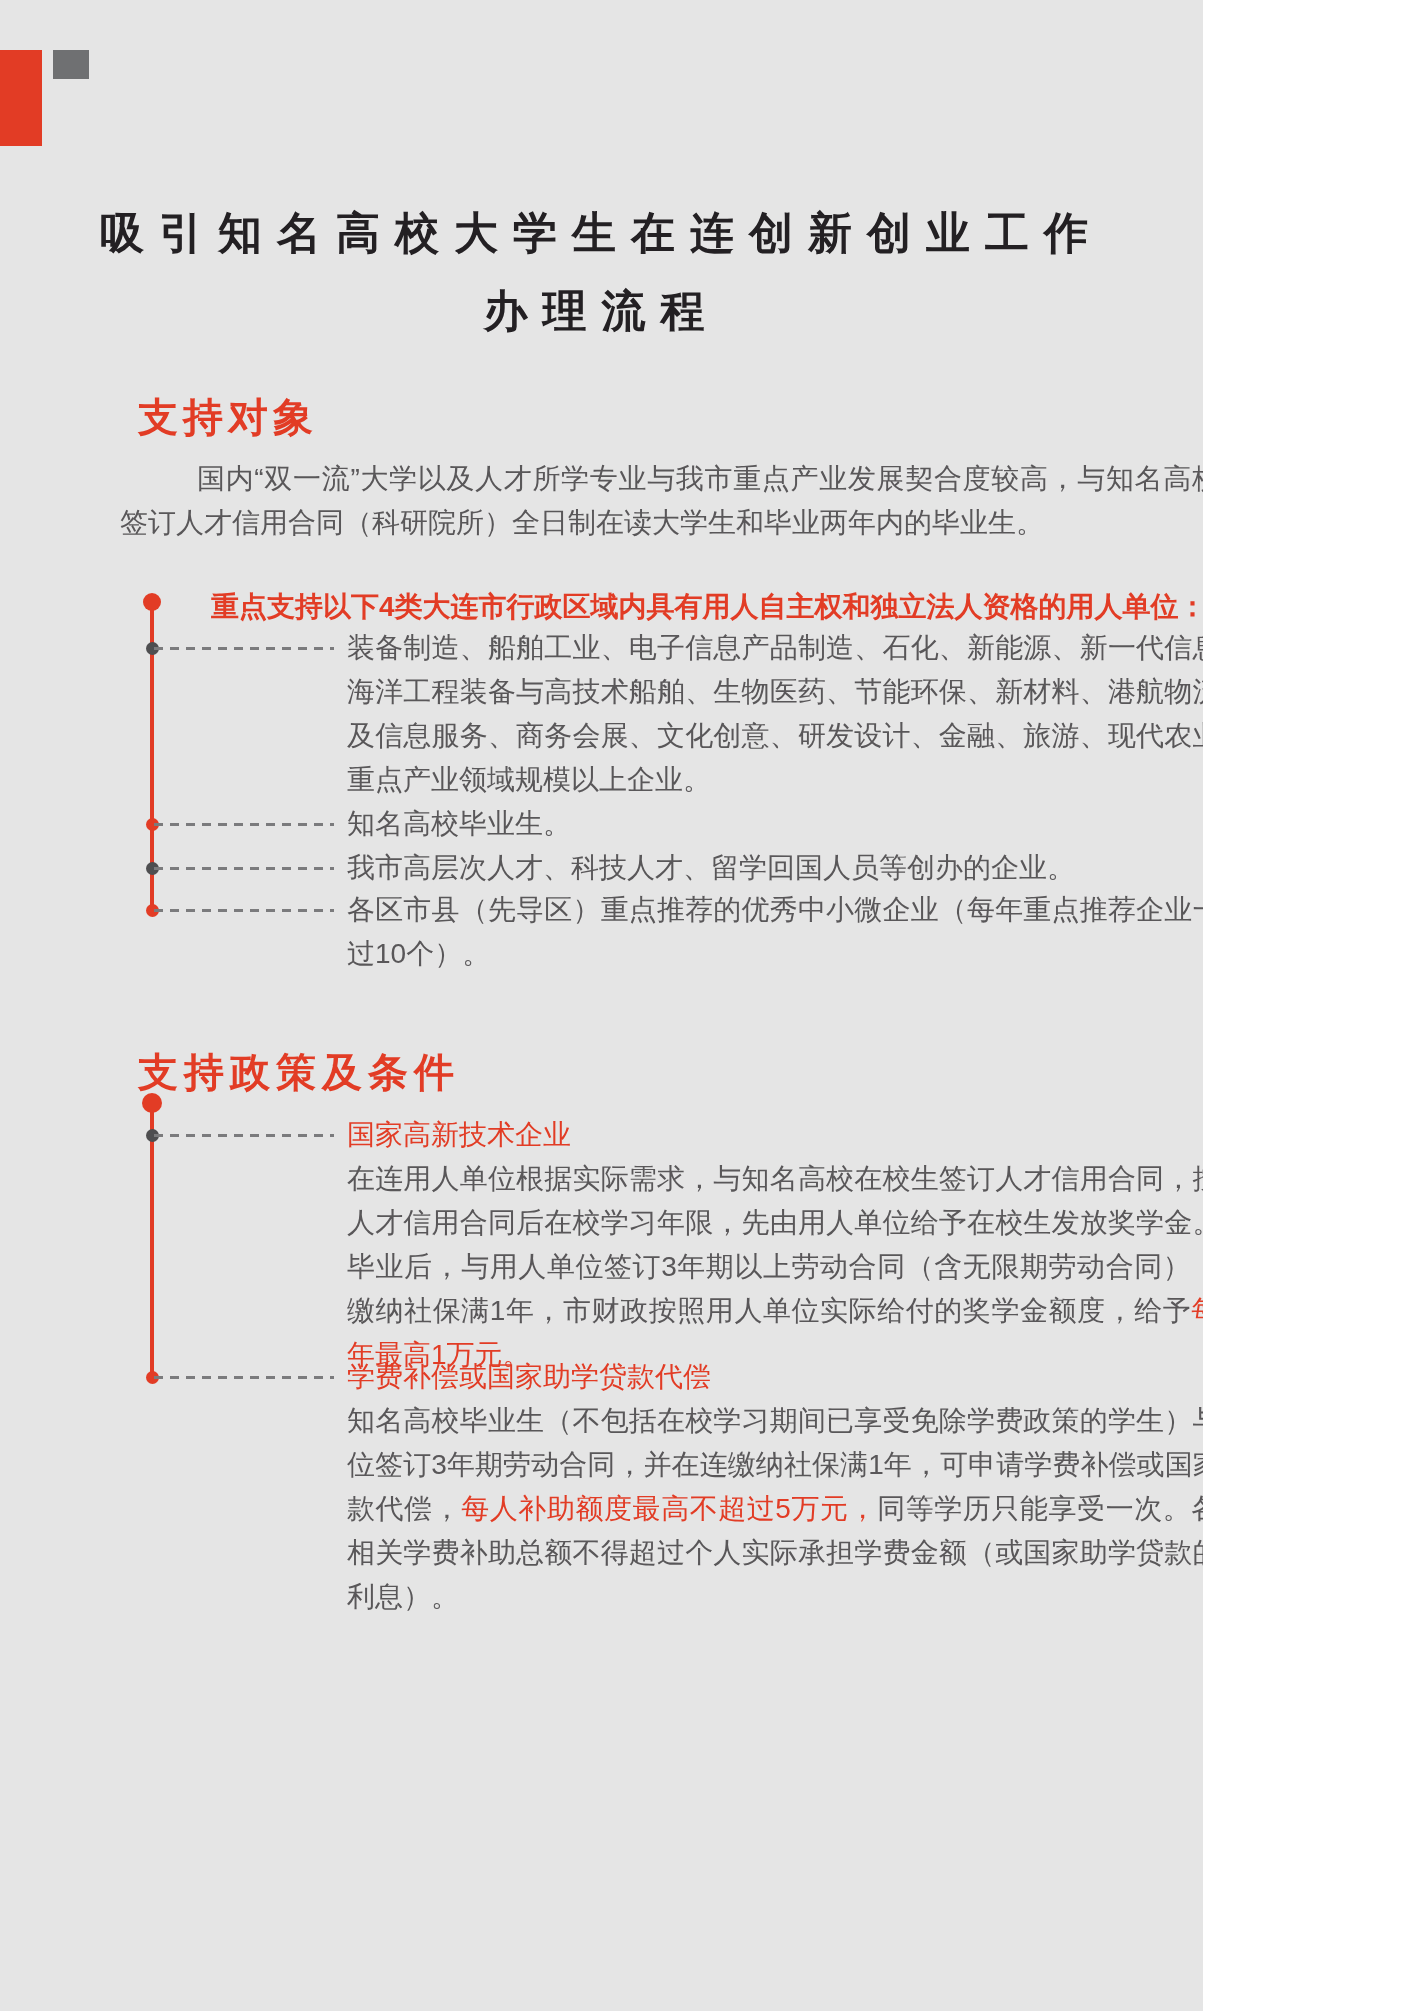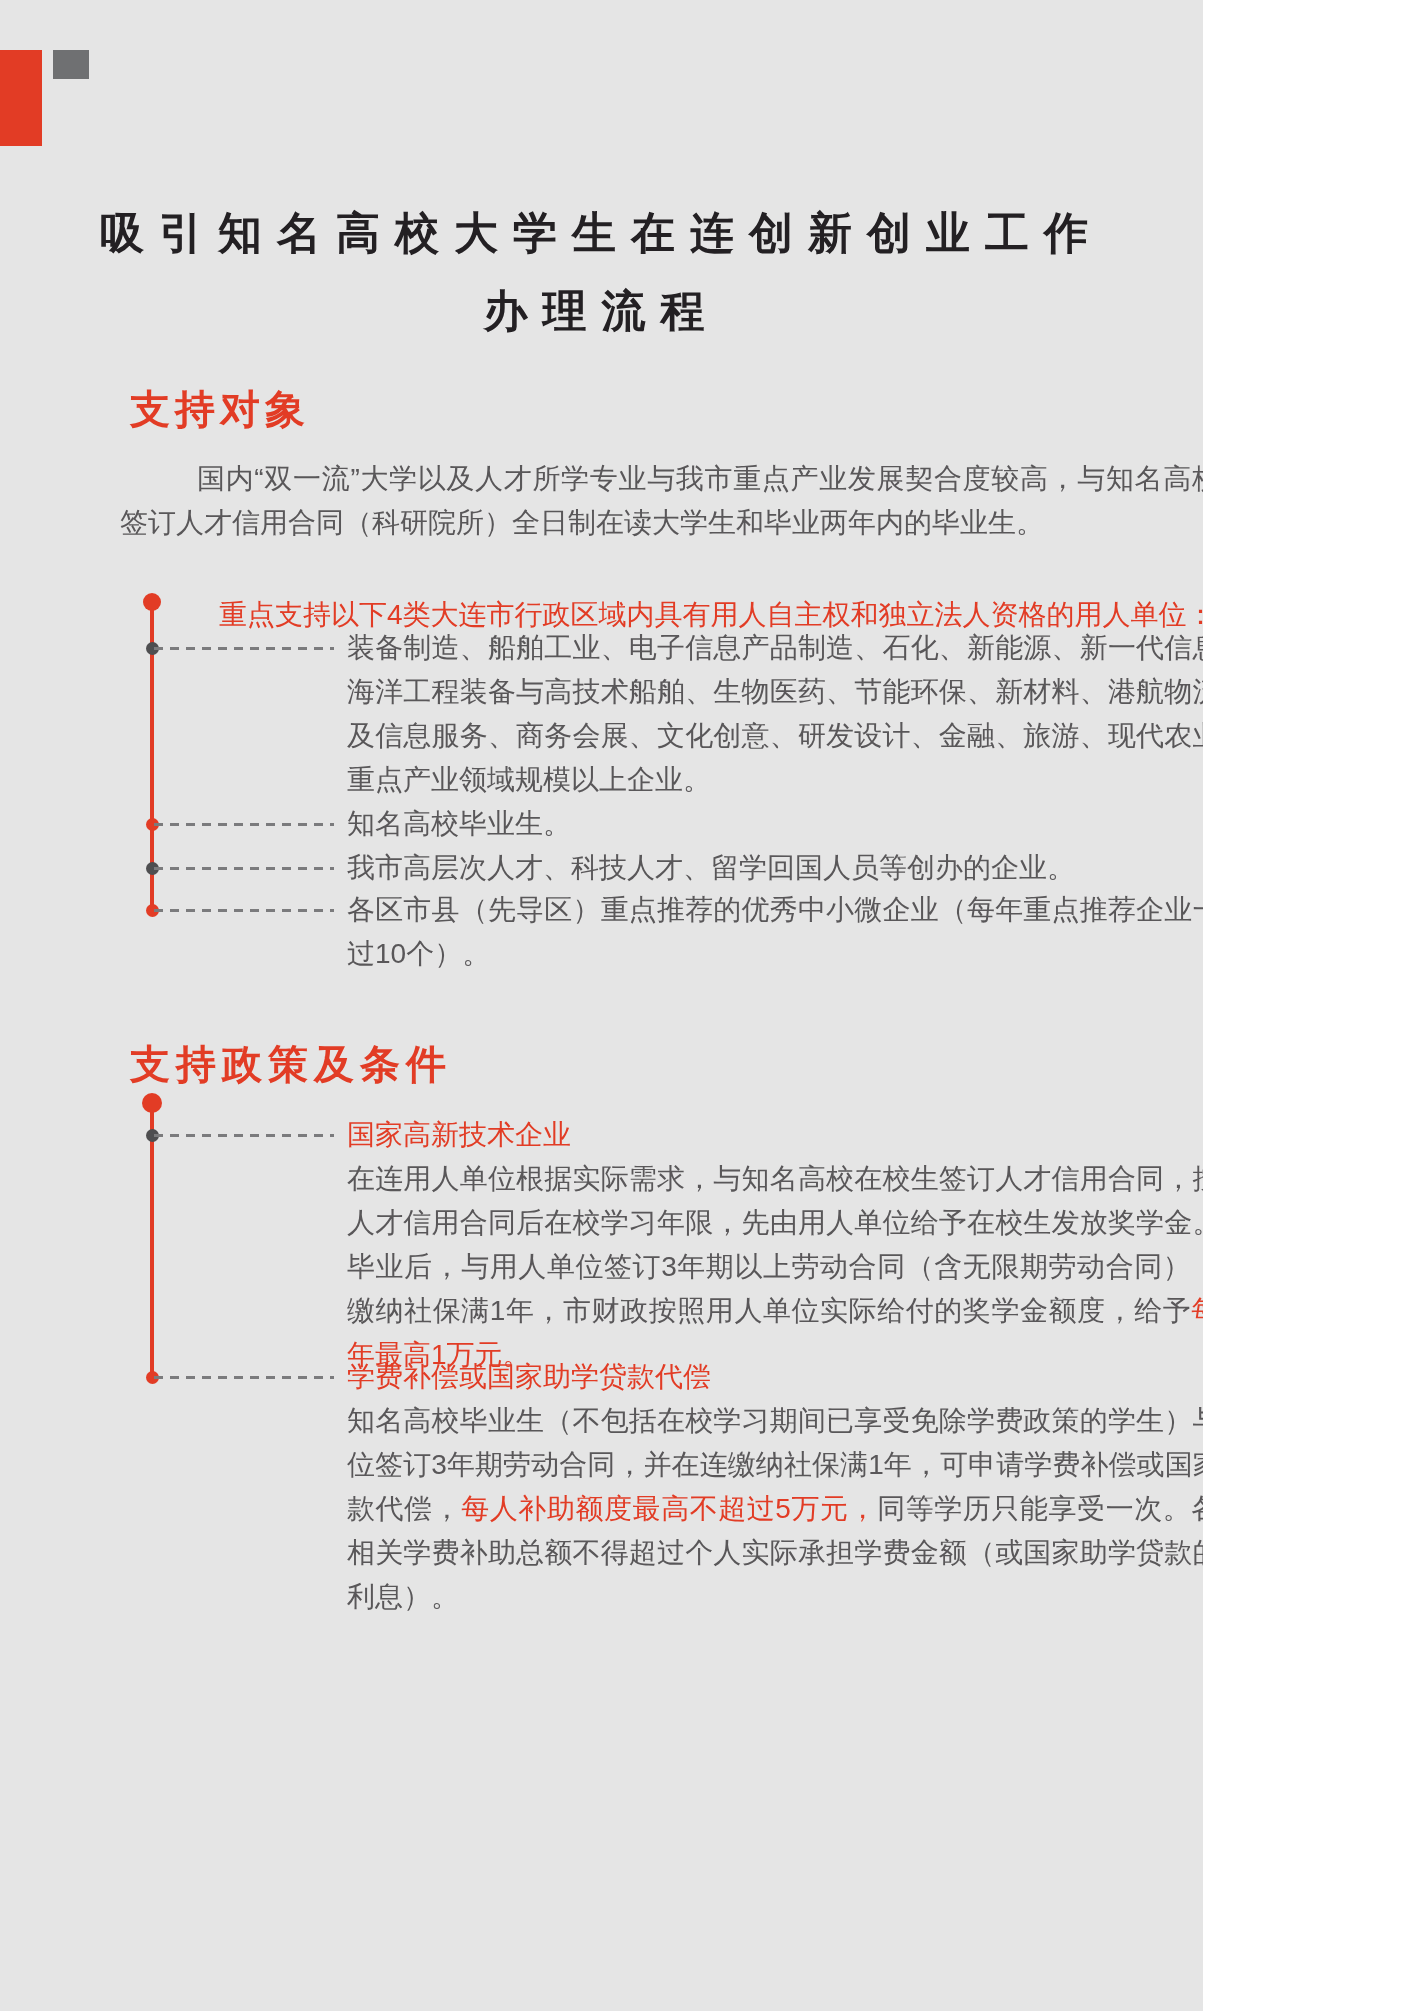--- a/index.html
+++ b/index.html
@@ -21,38 +21,38 @@
   .doc-title {
     position: absolute; left: 0; right: 0; top: 194px;
     margin: 0; text-align: center;
     font-size: 44px; font-weight: 700; letter-spacing: 15px;
     line-height: 78px; color: var(--title-color);
   }
   .doc-title span { display: block; }
 
   
   .sec-heading {
-    position: absolute; left: 122px; margin: 8px;
+    position: absolute; left: 122px; margin: 16px;
     font-size: 40px; font-weight: 700; letter-spacing: 5px;
     color: var(--red); line-height: 44px;
   }
   #heading-target { top: 379px; }
   #heading-policy { top: 1034px; letter-spacing: 6px; }
 
   
   .intro {
     position: absolute; left: 120px; top: 457px; width: 1186px; margin: 0;
     font-size: 28px; line-height: 44px; color: var(--body-gray);
     text-align: justify; text-indent: 77px;
   }
 
   
   .list-heading {
-    position: absolute; left: 203px; top: 577px; width: 1110px; margin: 16px;
-    font-size: 28px; font-weight: 400; color: var(--red); line-height: 44px;
+    position: absolute; left: 203px; top: 577px; width: 1110px; margin: 8px;
+    font-size: 28px; font-weight: 700; color: var(--red); line-height: 44px;
   }
 
   
   .timeline { position: absolute; width: 4px; background: var(--red); }
   .timeline-1 { left: 150px; top: 601px;  height: 311px; }
   .timeline-2 { left: 150px; top: 1103px; height: 274px; }
   .lead-dot { position: absolute; border-radius: 50%; background: var(--red); }
   .lead-dot-1 { left: 143px; top: 593px;  width: 18px; height: 18px; }
   .lead-dot-2 { left: 142px; top: 1093px; width: 20px; height: 20px; }
 

